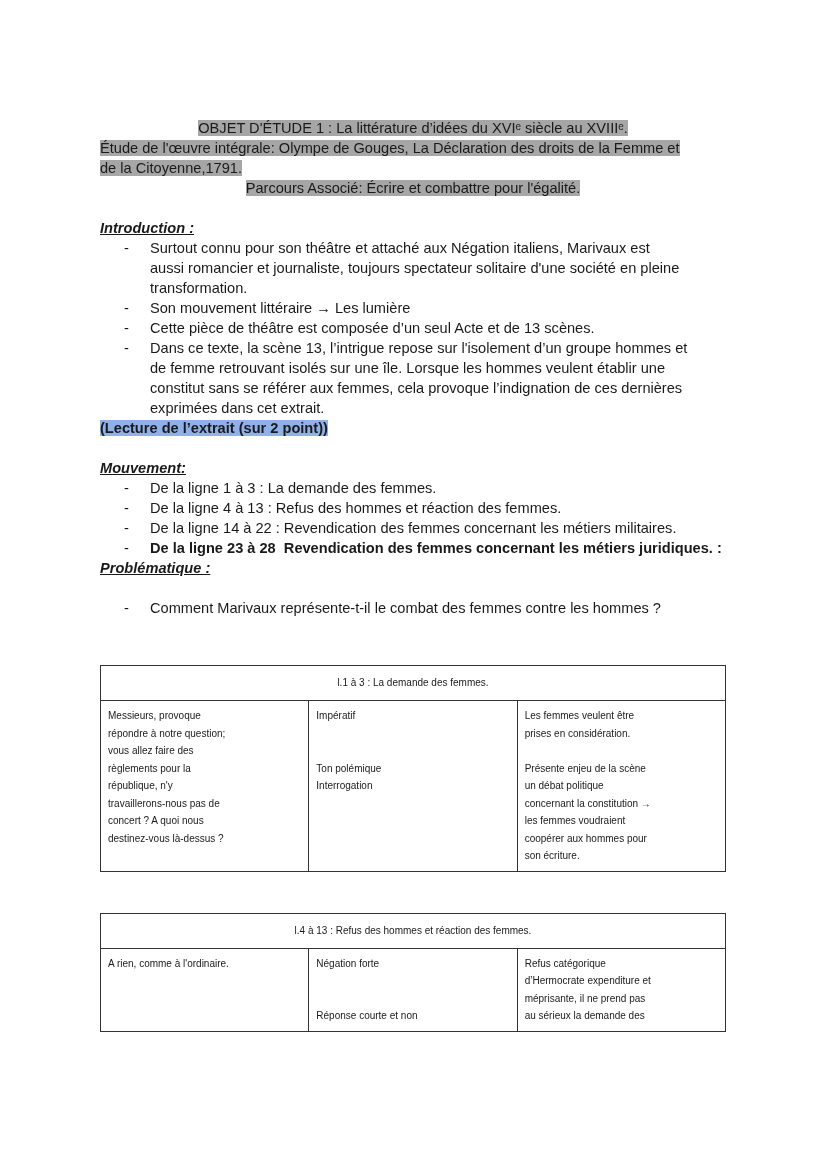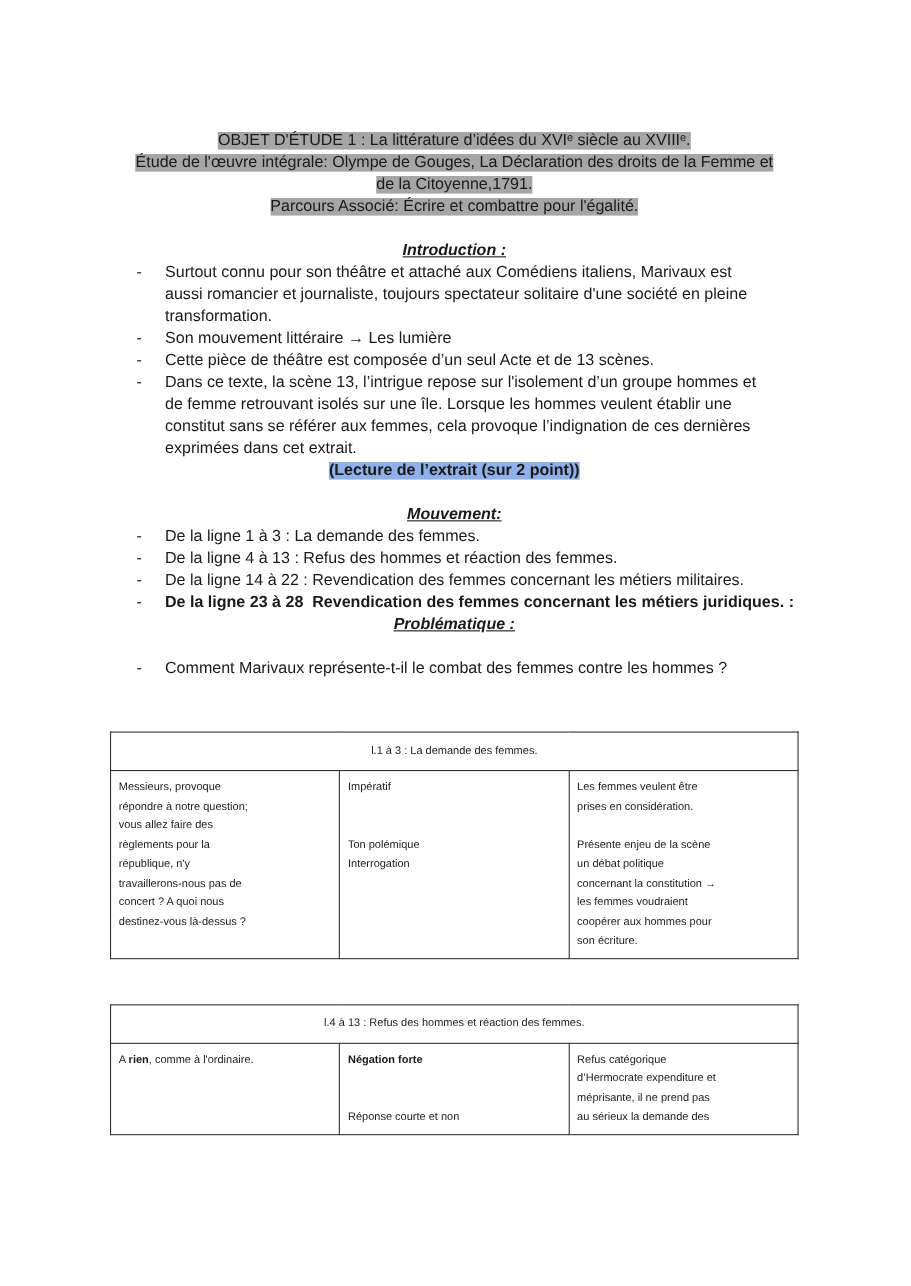--- a/index.html
+++ b/index.html
@@ -19,21 +19,20 @@
     .page {
       position: absolute;
       left: 100px;
       top: 118px;
       width: 626px;
     }
     .line {
       line-height: 20px;
       height: 20px;
       white-space: nowrap;
-      text-align: center;
     }
     .center { text-align: center; }
     .hl-gray { background: #a6a6a6; }
     .hl-blue { background: #8fb0e8; font-weight: bold; margin-top: 41px; }
     .heading {
       font-weight: bold;
       font-style: italic;
       text-decoration: underline;
     }
     .spacer { height: 20px; }
@@ -69,21 +68,21 @@
       text-align: left;
     }
     table.analysis th {
       text-align: center;
       padding: 8px 7px;
       line-height: 18px;
     }
     .cell-block { display: block; }
     .gap-1 { height: 17.5px; }
     .gap-2 { height: 35px; }
-    b { font-weight: bold; }
+    b { font-weight: normal; }
   </style>
 </head>
 <body>
 
 <div class="page">
 
   <div class="line center">
     <span class="hl-gray">OBJET D'ÉTUDE 1 : La littérature d’idées du XVIᵉ siècle au XVIIIᵉ.</span>
   </div>
   <div class="line">
@@ -97,21 +96,21 @@
   </div>
 
   <div class="spacer"></div>
 
   <div class="line">
     <span class="heading">Introduction :</span>
   </div>
   <ul class="dash">
     <li>
       <span class="dash-mark">-</span>
-      <span class="cell-block">Surtout connu pour son théâtre et attaché aux Comédiens italiens, Marivaux est</span>
+      <span class="cell-block">Surtout connu pour son théâtre et attaché aux Négation italiens, Marivaux est</span>
       <span class="cell-block">aussi romancier et journaliste, toujours spectateur solitaire d'une société en pleine</span>
       <span class="cell-block">transformation.</span>
     </li>
     <li>
       <span class="dash-mark">-</span>
       <span class="cell-block">Son mouvement littéraire → Les lumière</span>
     </li>
     <li>
       <span class="dash-mark">-</span>
       <span class="cell-block">Cette pièce de théâtre est composée d’un seul Acte et de 13 scènes.</span>

